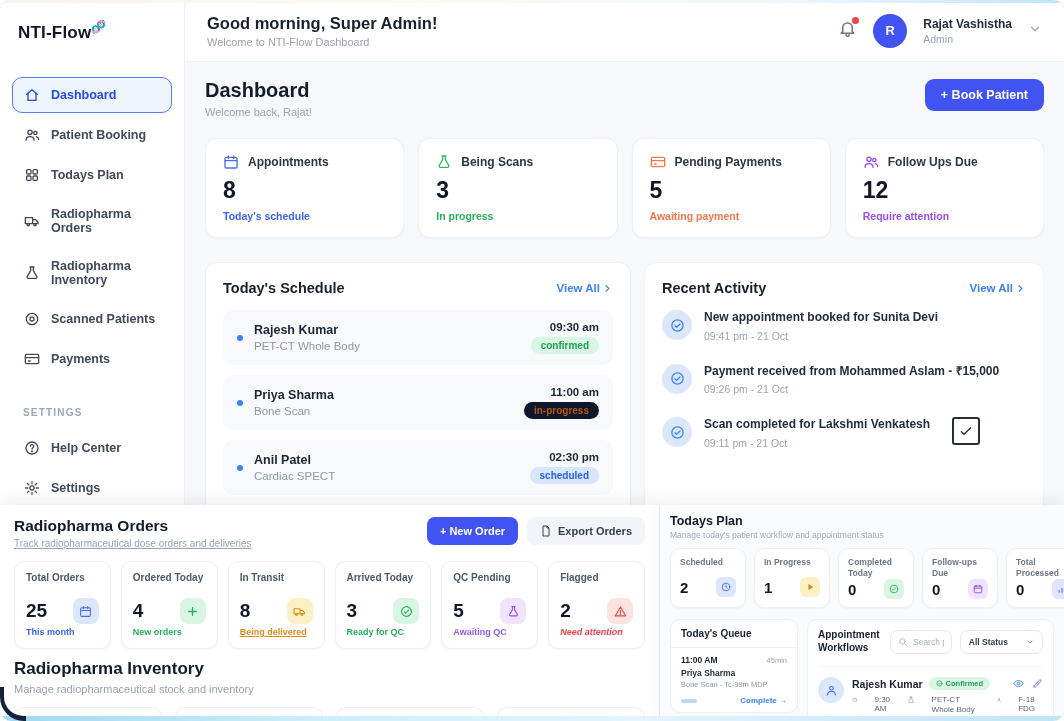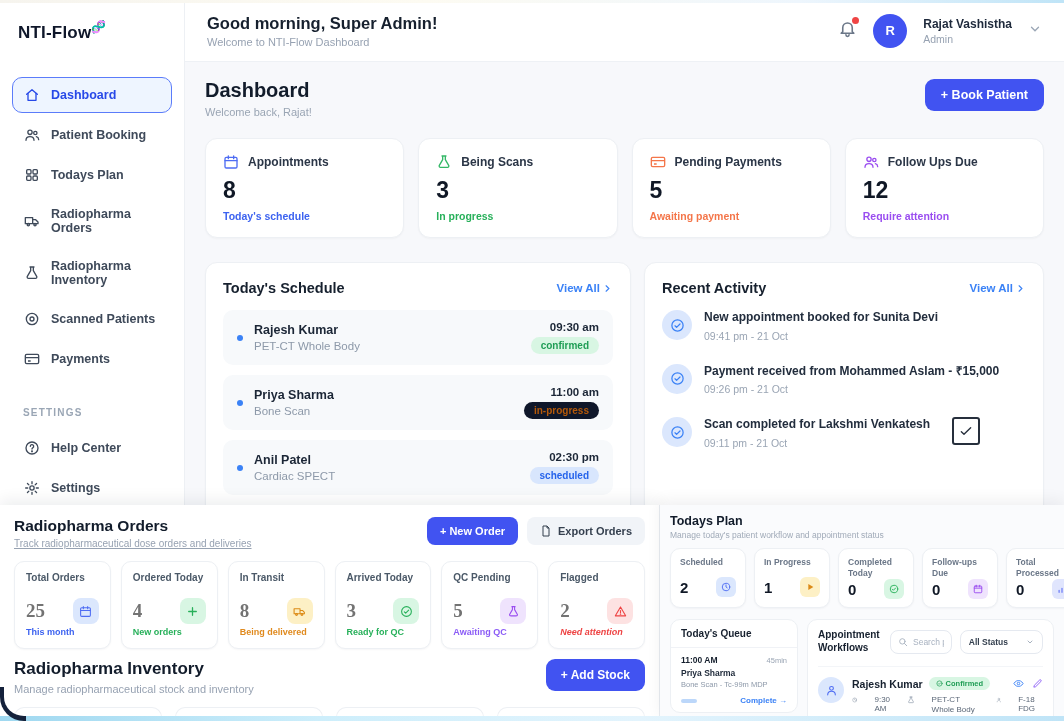--- a/index.html
+++ b/index.html
@@ -1,19 +1,19 @@
 <!DOCTYPE html>
 <html><head>
 <meta charset="utf-8">
 <style>
   * { margin:0; padding:0; box-sizing:border-box; }
   html,body { background:#fff; }
   body { font-family:"Liberation Sans", sans-serif; color:#1e293b; }
   .screen { position:relative; width:1064px; height:721px; overflow:hidden; background:#f7f8fb;
-            border-radius:0; outline:1px solid #e5eaf0; }
+            border-radius:12px; outline:1px solid #e5eaf0; }
 
   
   .top-strip { position:absolute; top:0; left:0; right:0; height:3px; z-index:40;
     background:linear-gradient(90deg,#f6f4ee,#fdfbf2 40%,#eef6fd 75%,#bfe4f7); }
   .bottom-strip { position:absolute; bottom:0; left:0; right:0; height:5px; z-index:40;
     background:linear-gradient(90deg,#9fd8f0,#cdeefb 30%,#e3f4fd 60%,#bfe4f7); }
   .corner-dark { position:absolute; left:0; bottom:0; width:26px; height:34px; z-index:41;
     border-left:4px solid #14213b; border-bottom:5px solid #14213b; border-bottom-left-radius:24px; }
 
   
@@ -53,21 +53,21 @@
   .btn-primary { background:#4153f1; color:#fff; border:none; border-radius:9px; font-size:12.5px;
                  font-weight:600; padding:9px 16px; cursor:pointer; font-family:inherit; }
   .stats { display:grid; grid-template-columns:repeat(4,1fr); gap:14px; }
   .stat-card { background:#fff; border:1px solid #edf0f4; border-radius:12px; padding:15px 17px;
                box-shadow:0 1px 2px rgba(15,23,42,.03); }
   .stat-top { display:flex; align-items:center; gap:9px; font-size:12px; font-weight:700; color:#2b3async647; color:#2b3647; }
   .stat-top svg { width:16px; height:16px; }
   .stat-val { font-size:23px; font-weight:800; color:#101826; margin:7px 0 6px; }
   .stat-cap { font-size:10.5px; font-weight:600; }
   .c-blue{color:#3d63f0;} .c-green{color:#27b05a;} .c-orange{color:#f4764a;} .c-purple{color:#9a4df0;}
-  .c-violet{color:#8b5cf6;} .c-red{color:#ee4444;font-style:italic;} .c-amber{color:#e08a1e;}
+  .c-violet{color:#8b5cf6;} .c-red{color:#ee4444;font-style:italic;} .c-amber{color:#e08a1e;text-decoration:underline;}
   .i-blue{color:#4e6cf3;} .i-green{color:#34b867;} .i-orange{color:#f4764a;} .i-purple{color:#9a4df0;}
 
   .two-col { display:grid; grid-template-columns:1.065fr 1fr; gap:13px; margin-top:24px; }
   .card { background:#fff; border:1px solid #edf0f4; border-radius:12px; padding:17px;
           box-shadow:0 1px 2px rgba(15,23,42,.03); }
   .card-head { display:flex; justify-content:space-between; align-items:center; margin-bottom:14px; }
   .card-title { font-size:14.5px; font-weight:800; color:#16202e; }
   .view-all { font-size:11.5px; font-weight:700; color:#3b82f6; display:flex; align-items:center; gap:2px; cursor:pointer; }
   .view-all svg { width:11px; height:11px; }
 
@@ -103,21 +103,21 @@
   .sec-sub { font-size:10px; color:#97a2b2; margin-top:3px;text-decoration:underline; }
   .btn-sm { border:none; border-radius:8px; font-size:11px; font-weight:600; padding:8px 13px;
             cursor:pointer; font-family:inherit; display:inline-flex; align-items:center; gap:6px; }
   .btn-sm svg { width:12px; height:12px; }
   .btn-gray { background:#f1f4f8; color:#35404f; }
   .ostats { display:grid; grid-template-columns:repeat(6,1fr); gap:10px; margin-top:12px; }
   .ostat { background:#fff; border:1px solid #edf0f4; border-radius:10px; padding:10px 11px;
            box-shadow:0 1px 2px rgba(15,23,42,.04); }
   .ostat-label { font-size:10px; font-weight:700; color:#42506178; color:#4b5968; line-height:1.25; min-height:24px; }
   .ostat-mid { display:flex; align-items:center; justify-content:space-between; margin-top:2px; }
-  .ostat-val { font-size:19px; font-weight:800; color:#737373;font-family:Liberation Serif, serif; }
+  .ostat-val { font-size:19px; font-weight:800; color:#0f172a; }
   .chip { width:26px; height:26px; border-radius:8px; display:flex; align-items:center; justify-content:center; }
   .chip svg { width:13px; height:13px; }
   .chip-blue{background:#dbe7fd;color:#4e6cf3;} .chip-green{background:#d8f6e3;color:#27b05a;}
   .chip-yellow{background:#fdf0c5;color:#dc8a16;} .chip-purple{background:#efe3fd;color:#9a4df0;}
   .chip-red{background:#fde2e2;color:#ee4444;} .chip-indigo{background:#e0e5fd;color:#5b6cf5;}
   .ostat-cap { font-size:9px; font-weight:600; margin-top:3px; line-height:1.25; }
   .inv-head { margin-top:10px; display:flex; justify-content:space-between; align-items:flex-start; }
   .inv-title { font-size:17px; font-weight:800; color:#121c2b; }
   .inv-sub { font-size:11px; color:#97a2b2; margin-top:4px; }
   .inv-cards { display:grid; grid-template-columns:repeat(4,1fr); gap:13px; margin-top:12px; }
@@ -532,21 +532,20 @@
           </div>
         <div class="ostat-cap c-red">Need attention</div>
       </div>
     </div>
 
     <div class="inv-head">
       <div>
         <div class="inv-title">Radiopharma Inventory</div>
         <div class="inv-sub">Manage radiopharmaceutical stock and inventory</div>
       </div>
-      <button class="btn-primary" style="font-size:12px; padding:9px 15px;">+ Add Stock</button>
     </div>
     <div class="inv-cards">
       <div class="inv-card"></div>
       <div class="inv-card"></div>
       <div class="inv-card"></div>
       <div class="inv-card"></div>
     </div>
   </section>
 
   <section class="plan-panel">

